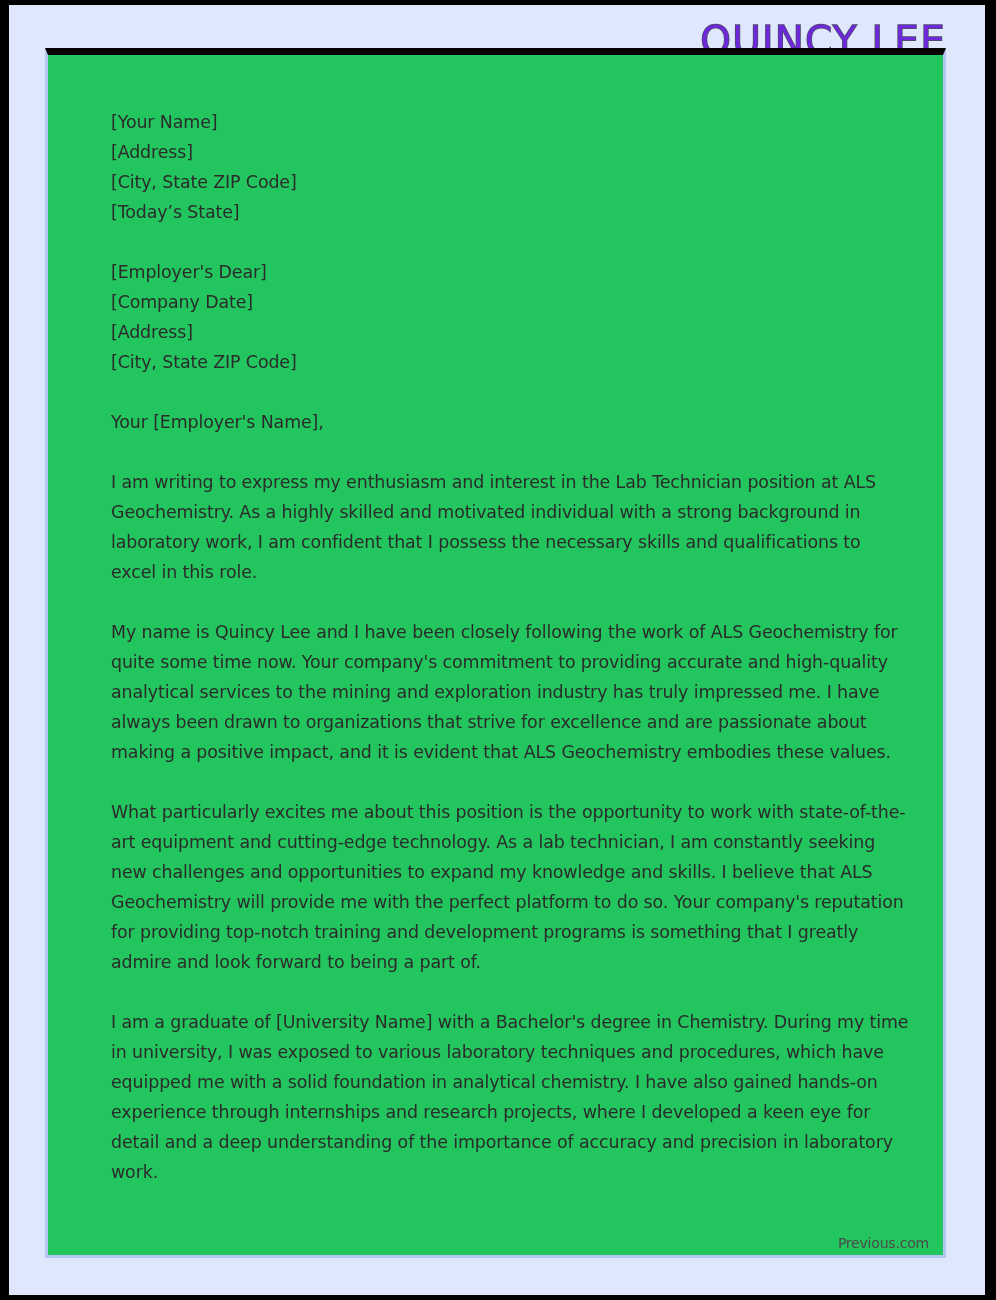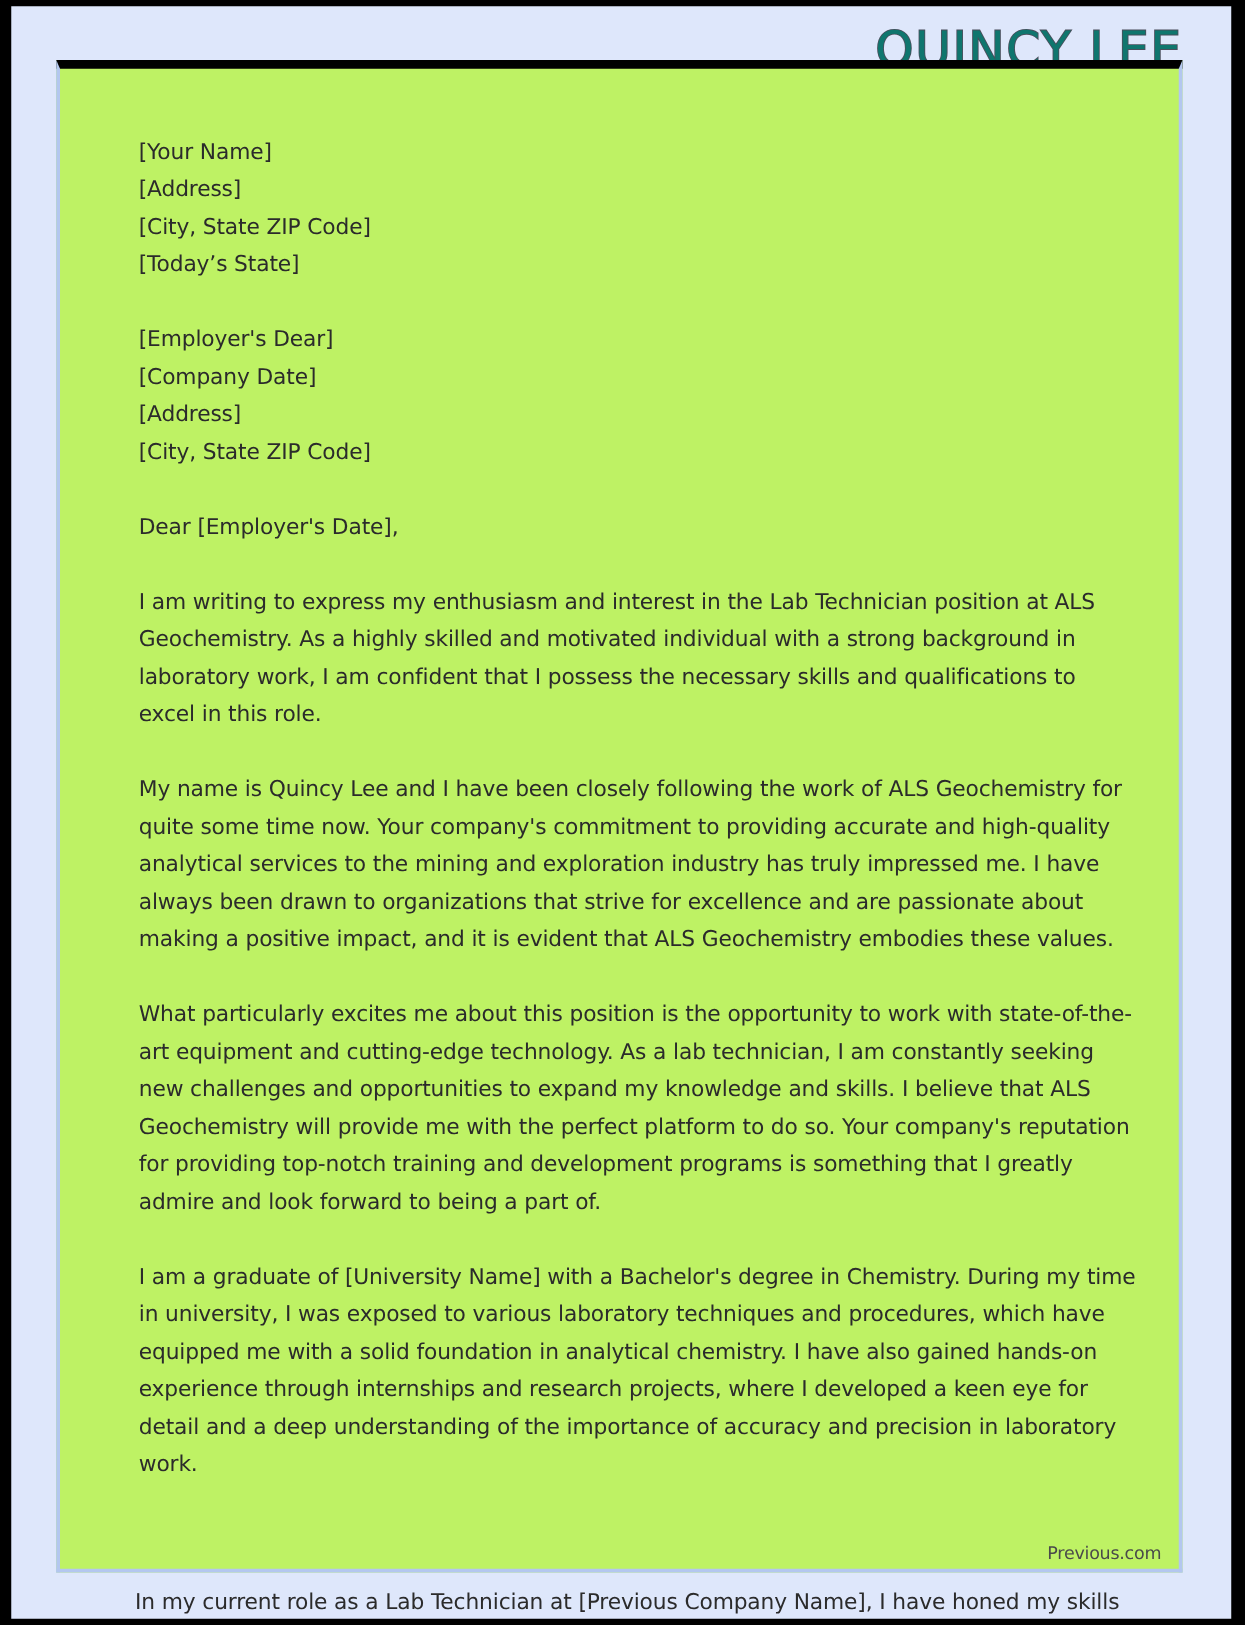--- a/index.html
+++ b/index.html
@@ -42,37 +42,37 @@
     display: flex;
     align-items: flex-end;
     justify-content: flex-end;
   }
   .applicant-name {
     font-family: "DejaVu Sans", sans-serif;
     font-size: 39px;
     letter-spacing: 1.2px;
     line-height: 1;
     font-weight: 400;
-    color: #0f766e;
+    color: #6d28d9;
     -webkit-text-stroke: 1.4px #4a4f5c;
     text-stroke: 1.4px #4a4f5c;
     paint-order: stroke fill;
     white-space: nowrap;
     transform: translateY(3px);
   }
 
   
   .letter-sheet {
     position: absolute;
     left: 36px;
     top: 43px;
     width: 901px;
     height: 1210px;
     box-sizing: border-box;
-    background: #bef264;
+    background: #22c55e;
     border-left: 3px solid #b3c7ef;
     border-right: 3px solid #b3c7ef;
     border-bottom: 3px solid #b3c7ef;
     border-top: 7px solid #000000;
     overflow: hidden;
   }
 
   .letter-body {
     position: absolute;
     left: 0;
@@ -146,26 +146,25 @@
         <p class="line">[Today’s State]</p>
       </div>
 
       <div class="addr-block">
         <p class="line">[Employer's Dear]</p>
         <p class="line">[Company Date]</p>
         <p class="line">[Address]</p>
         <p class="line">[City, State ZIP Code]</p>
       </div>
 
-      <p class="line salutation">Dear [Employer's Date],</p>
+      <p class="line salutation">Your [Employer's Name],</p>
 
       <p class="para">I am writing to express my enthusiasm and interest in the Lab Technician position at ALS Geochemistry. As a highly skilled and motivated individual with a strong background in laboratory work, I am confident that I possess the necessary skills and qualifications to excel in this role.</p>
       <p class="para">My name is Quincy Lee and I have been closely following the work of ALS Geochemistry for quite some time now. Your company's commitment to providing accurate and high-quality analytical services to the mining and exploration industry has truly impressed me. I have always been drawn to organizations that strive for excellence and are passionate about making a positive impact, and it is evident that ALS Geochemistry embodies these values.</p>
       <p class="para">What particularly excites me about this position is the opportunity to work with state-of-the-art equipment and cutting-edge technology. As a lab technician, I am constantly seeking new challenges and opportunities to expand my knowledge and skills. I believe that ALS Geochemistry will provide me with the perfect platform to do so. Your company's reputation for providing top-notch training and development programs is something that I greatly admire and look forward to being a part of.</p>
       <p class="para">I am a graduate of [University Name] with a Bachelor's degree in Chemistry. During my time in university, I was exposed to various laboratory techniques and procedures, which have equipped me with a solid foundation in analytical chemistry. I have also gained hands-on experience through internships and research projects, where I developed a keen eye for detail and a deep understanding of the importance of accuracy and precision in laboratory work.</p>
     </div>
 
     <div class="watermark">Previous.com</div>
   </div>
 
-  <div class="overflow-text">In my current role as a Lab Technician at [Previous Company Name], I have honed my skills</div>
 
 </div>
 
 </body></html>

